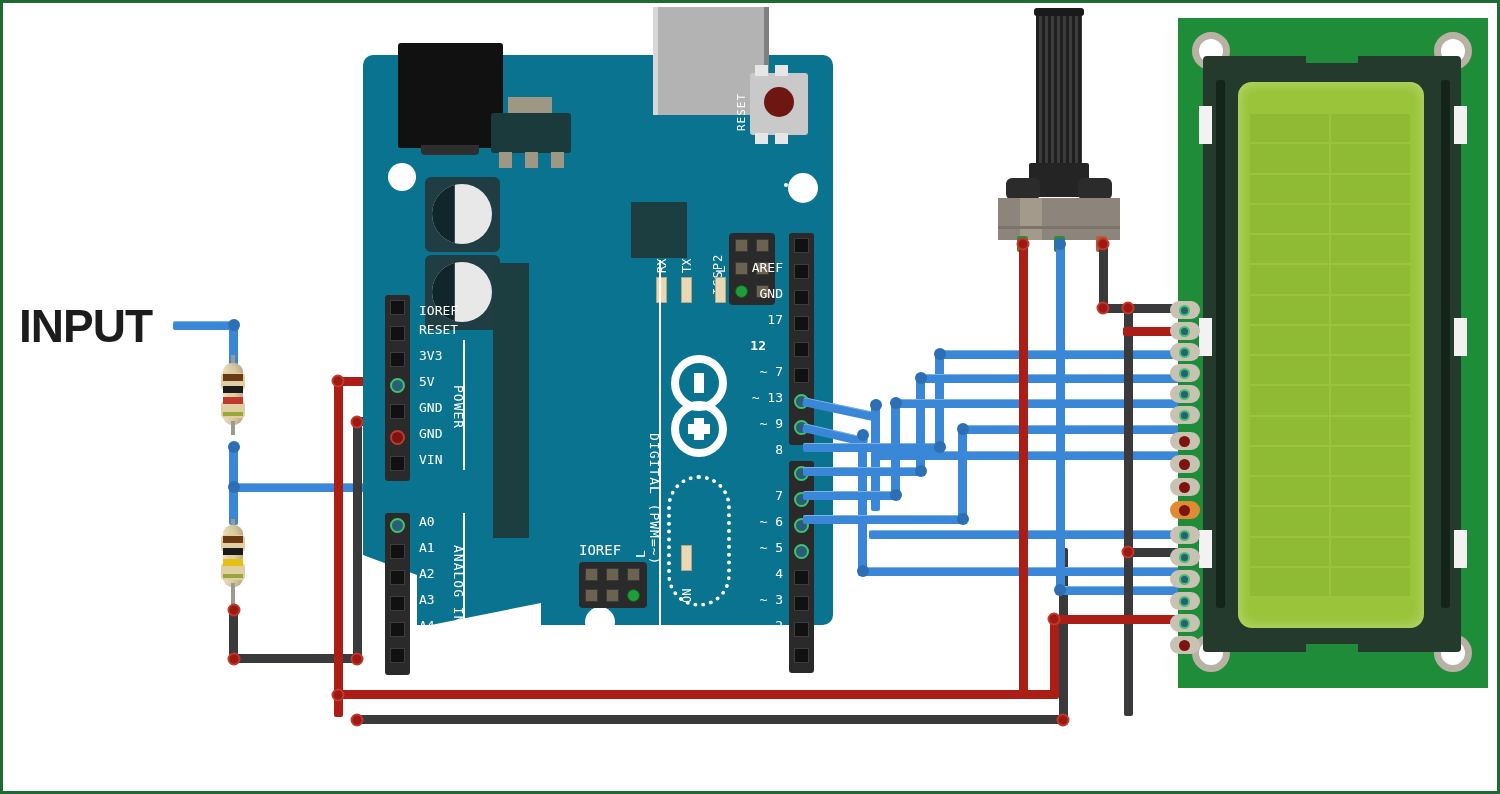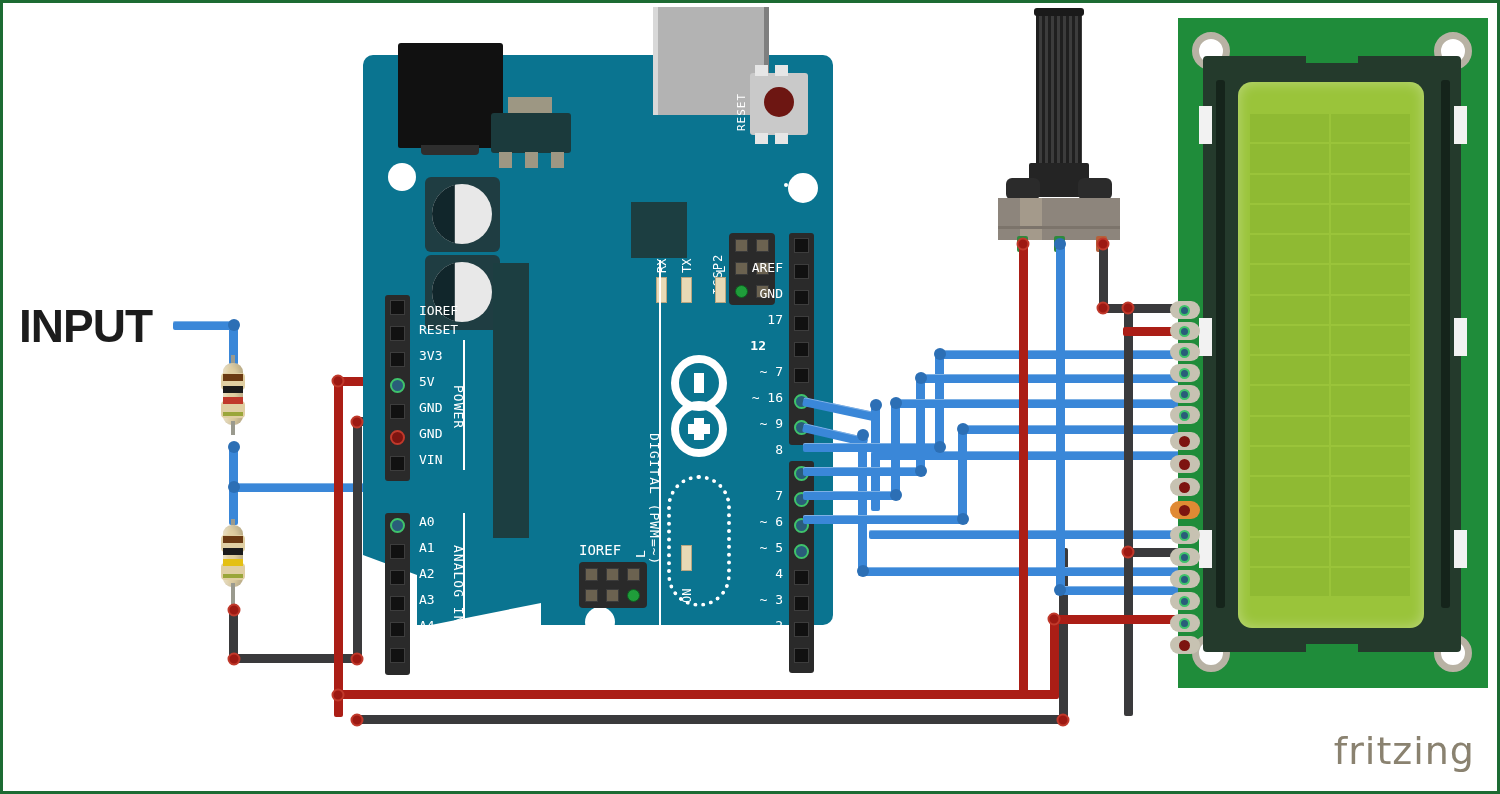--- a/index.html
+++ b/index.html
@@ -332,21 +332,21 @@
     <div class="hpin" style="left:431px;top:261px;"></div>
     <div class="hpin" style="left:431px;top:287px;"></div>
     <div class="hpin" style="left:431px;top:313px;"></div>
     <div class="hpin conn" style="left:431px;top:339px;border-radius:50%;"></div>
     <div class="hpin conn" style="left:431px;top:365px;border-radius:50%;"></div>
     <div class="plabel r" style="left:330px;top:205px;width:90px;">AREF</div>
     <div class="plabel r" style="left:330px;top:231px;width:90px;">GND</div>
     <div class="plabel r" style="left:330px;top:257px;width:90px;">17</div>
     <div class="plabel r" style="left:313px;top:283px;width:90px;font-weight:bold;">12</div>
     <div class="plabel r" style="left:330px;top:309px;width:90px;">~ 7</div>
-    <div class="plabel r" style="left:330px;top:335px;width:90px;">~ 16</div>
+    <div class="plabel r" style="left:330px;top:335px;width:90px;">~ 13</div>
     <div class="plabel r" style="left:330px;top:361px;width:90px;">~ 9</div>
     <div class="plabel r" style="left:330px;top:387px;width:90px;">8</div>
 
     <div class="hdr" style="left:426px;top:406px;width:25px;height:212px;"></div>
     <div class="hpin conn" style="left:431px;top:411px;border-radius:50%;"></div>
     <div class="hpin conn" style="left:431px;top:437px;border-radius:50%;"></div>
     <div class="hpin conn" style="left:431px;top:463px;border-radius:50%;"></div>
     <div class="hpin conn" style="left:431px;top:489px;border-radius:50%;"></div>
     <div class="hpin" style="left:431px;top:515px;"></div>
     <div class="hpin" style="left:431px;top:541px;"></div>
@@ -532,14 +532,13 @@
         <i></i>
       </div>
     <div class="lcd-pad conn" style="left:-8px;top:596px;">
         <i></i>
       </div>
     <div class="lcd-pad" style="left:-8px;top:618px;">
         <i></i>
       </div>
   </div>
 
-  <div id="fritzing">fritzing</div>
 </div>
 
 </body></html>

